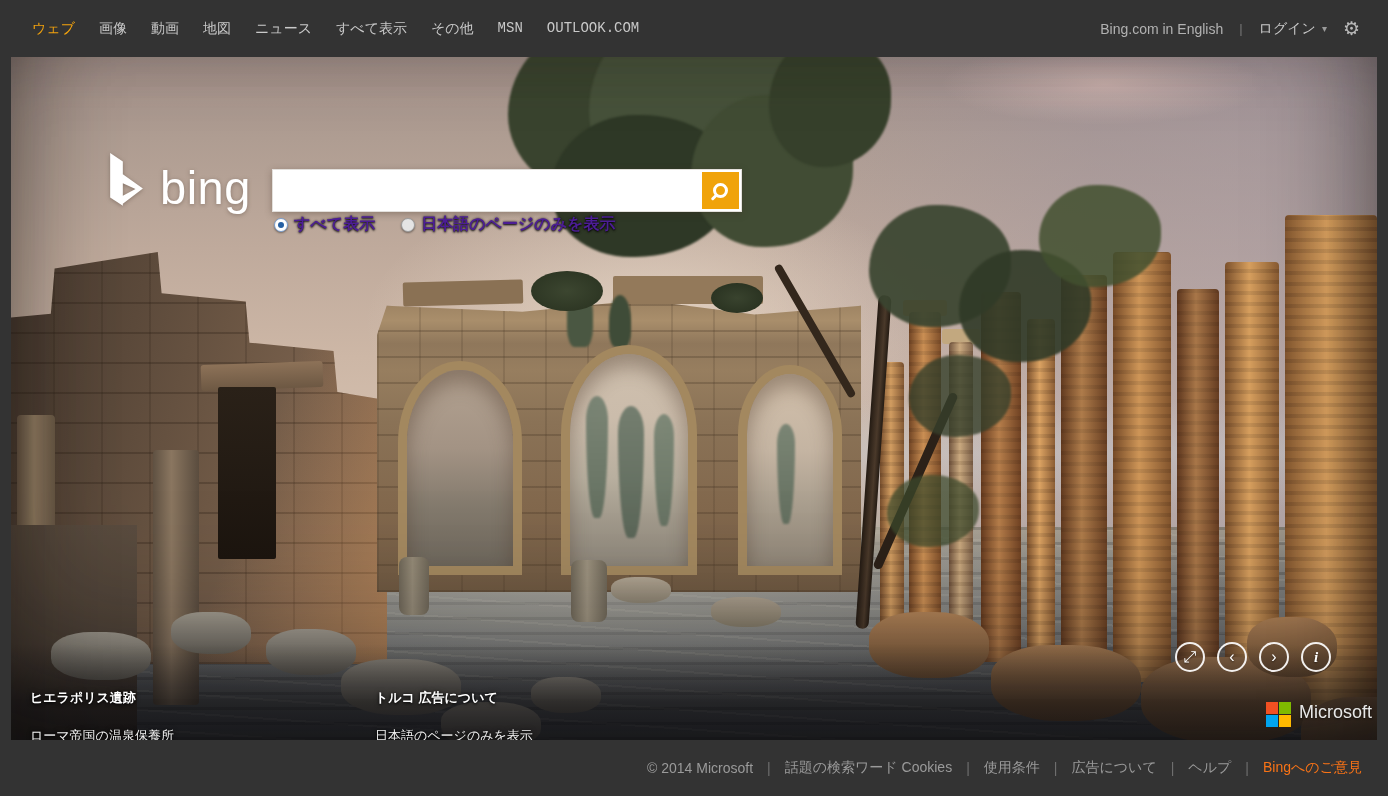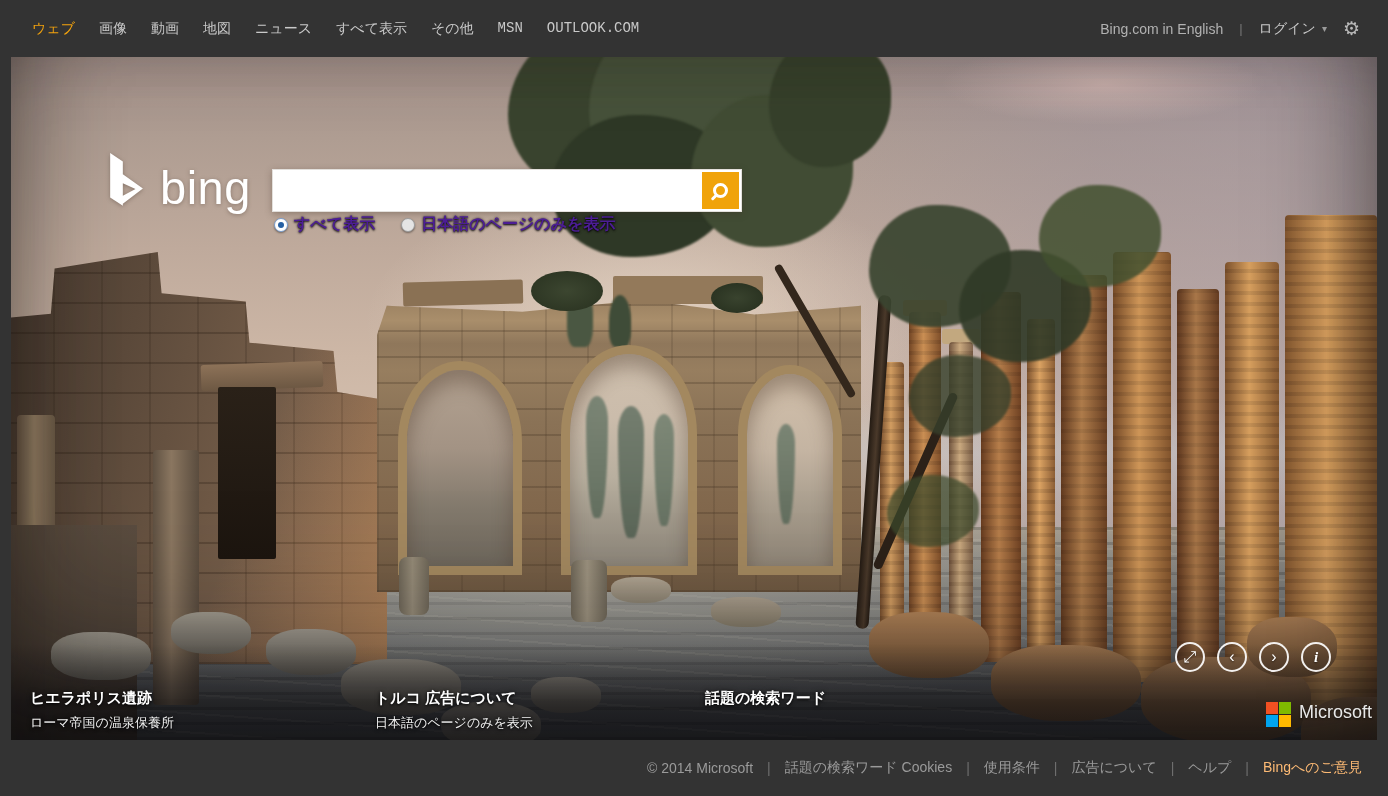--- a/index.html
+++ b/index.html
@@ -150,41 +150,41 @@
   .radio { position:static; display:flex; align-items:center; gap:6px; cursor:pointer; }
   .radio-circle { position:relative; width:14px; height:14px; border-radius:50%; flex:0 0 auto; }
   .radio-circle.checked { background:#fff; border:1px solid #7d9ecb; box-shadow:0 1px 2px rgba(0,0,0,.4); }
   .radio-circle.checked::after { content:""; position:absolute; width:6px; height:6px; border-radius:50%; background:#2660a4; left:3px; top:3px; }
   .radio-circle.unchecked { background:#e4e4e4; border:1px solid #9c9c9c; box-shadow:0 1px 2px rgba(0,0,0,.4); }
   .radio-label { position:static; font-size:16px; font-weight:bold; color:#4c1d95;
     text-shadow:0 1px 2px rgba(0,0,0,.9), 0 0 3px rgba(0,0,0,.6); }
 
   
   .caption { top:632px; color:#fff; text-shadow:0 1px 3px rgba(0,0,0,.95), 0 0 5px rgba(0,0,0,.5); cursor:pointer; }
-  .caption .cap-title { position:static; display:block; font-size:15px; font-weight:bold; margin-bottom:6px; }
+  .caption .cap-title { position:static; display:block; font-size:13px; font-weight:bold; margin-bottom:20px; }
   .caption .cap-sub { position:static; display:block; font-size:13px; font-weight:normal; color:#f2f2f2; }
   .cap1 { left:19px; } .cap2c { left:364px; } .cap3c { left:694px; }
   .carousel { left:1164px; top:585px; display:flex; gap:12px; }
   .c-btn { position:static; width:30px; height:30px; border-radius:50%; border:2px solid rgba(255,255,255,.92);
     background:rgba(70,55,45,.18); color:#fff; display:flex; align-items:center; justify-content:center;
     font-size:16px; line-height:1; cursor:pointer; text-shadow:0 1px 2px rgba(0,0,0,.5); }
   .c-btn.info { font-family:"Liberation Serif","DejaVu Serif",serif; font-weight:bold; font-style:italic; font-size:15px; }
   .ms-logo { left:1255px; top:645px; display:flex; align-items:flex-start; gap:8px; }
   .ms-squares { position:static; display:grid; grid-template-columns:12px 12px; grid-template-rows:12px 12px; gap:1px; }
   .ms-squares span { position:static; display:block; width:12px; height:12px; }
   .ms-sq-red { background:#f25022; } .ms-sq-green { background:#7fba00; }
   .ms-sq-blue { background:#00a4ef; } .ms-sq-yellow { background:#ffb900; }
   .ms-word { position:static; font-size:18px; color:#e8e8e8; text-shadow:0 1px 2px rgba(0,0,0,.6); }
 
   
   .footer { position:absolute; left:0; bottom:0; width:1388px; height:56px; background:#333333;
     display:flex; align-items:center; justify-content:flex-end; gap:14px; padding-right:26px; font-size:14px; }
   .f-item { color:#9a9a9a; cursor:pointer; white-space:nowrap; }
   .f-item.static { cursor:default; }
-  .f-item.em { color:#fdba74; }
+  .f-item.em { color:#f97316; }
   .f-sep { color:#6e6e6e; }
 </style>
 </head>
 <body>
 
 <div class="navbar">
   <div class="nav-left">
     <span class="nav-item active">ウェブ</span>
     <span class="nav-item">画像</span>
     <span class="nav-item">動画</span>
@@ -311,21 +311,20 @@
 
   <div class="caption cap1">
     <span class="cap-title">ヒエラポリス遺跡</span>
     <span class="cap-sub">ローマ帝国の温泉保養所</span>
   </div>
   <div class="caption cap2c">
     <span class="cap-title">トルコ 広告について</span>
     <span class="cap-sub">日本語のページのみを表示</span>
   </div>
   <div class="caption cap3c">
-    <span class="cap-title">話題の検索ワード</span>
   </div>
 
   <div class="carousel">
     <span class="c-btn">⤢</span>
     <span class="c-btn">‹</span>
     <span class="c-btn">›</span>
     <span class="c-btn info">i</span>
   </div>
 
   <div class="ms-logo">

